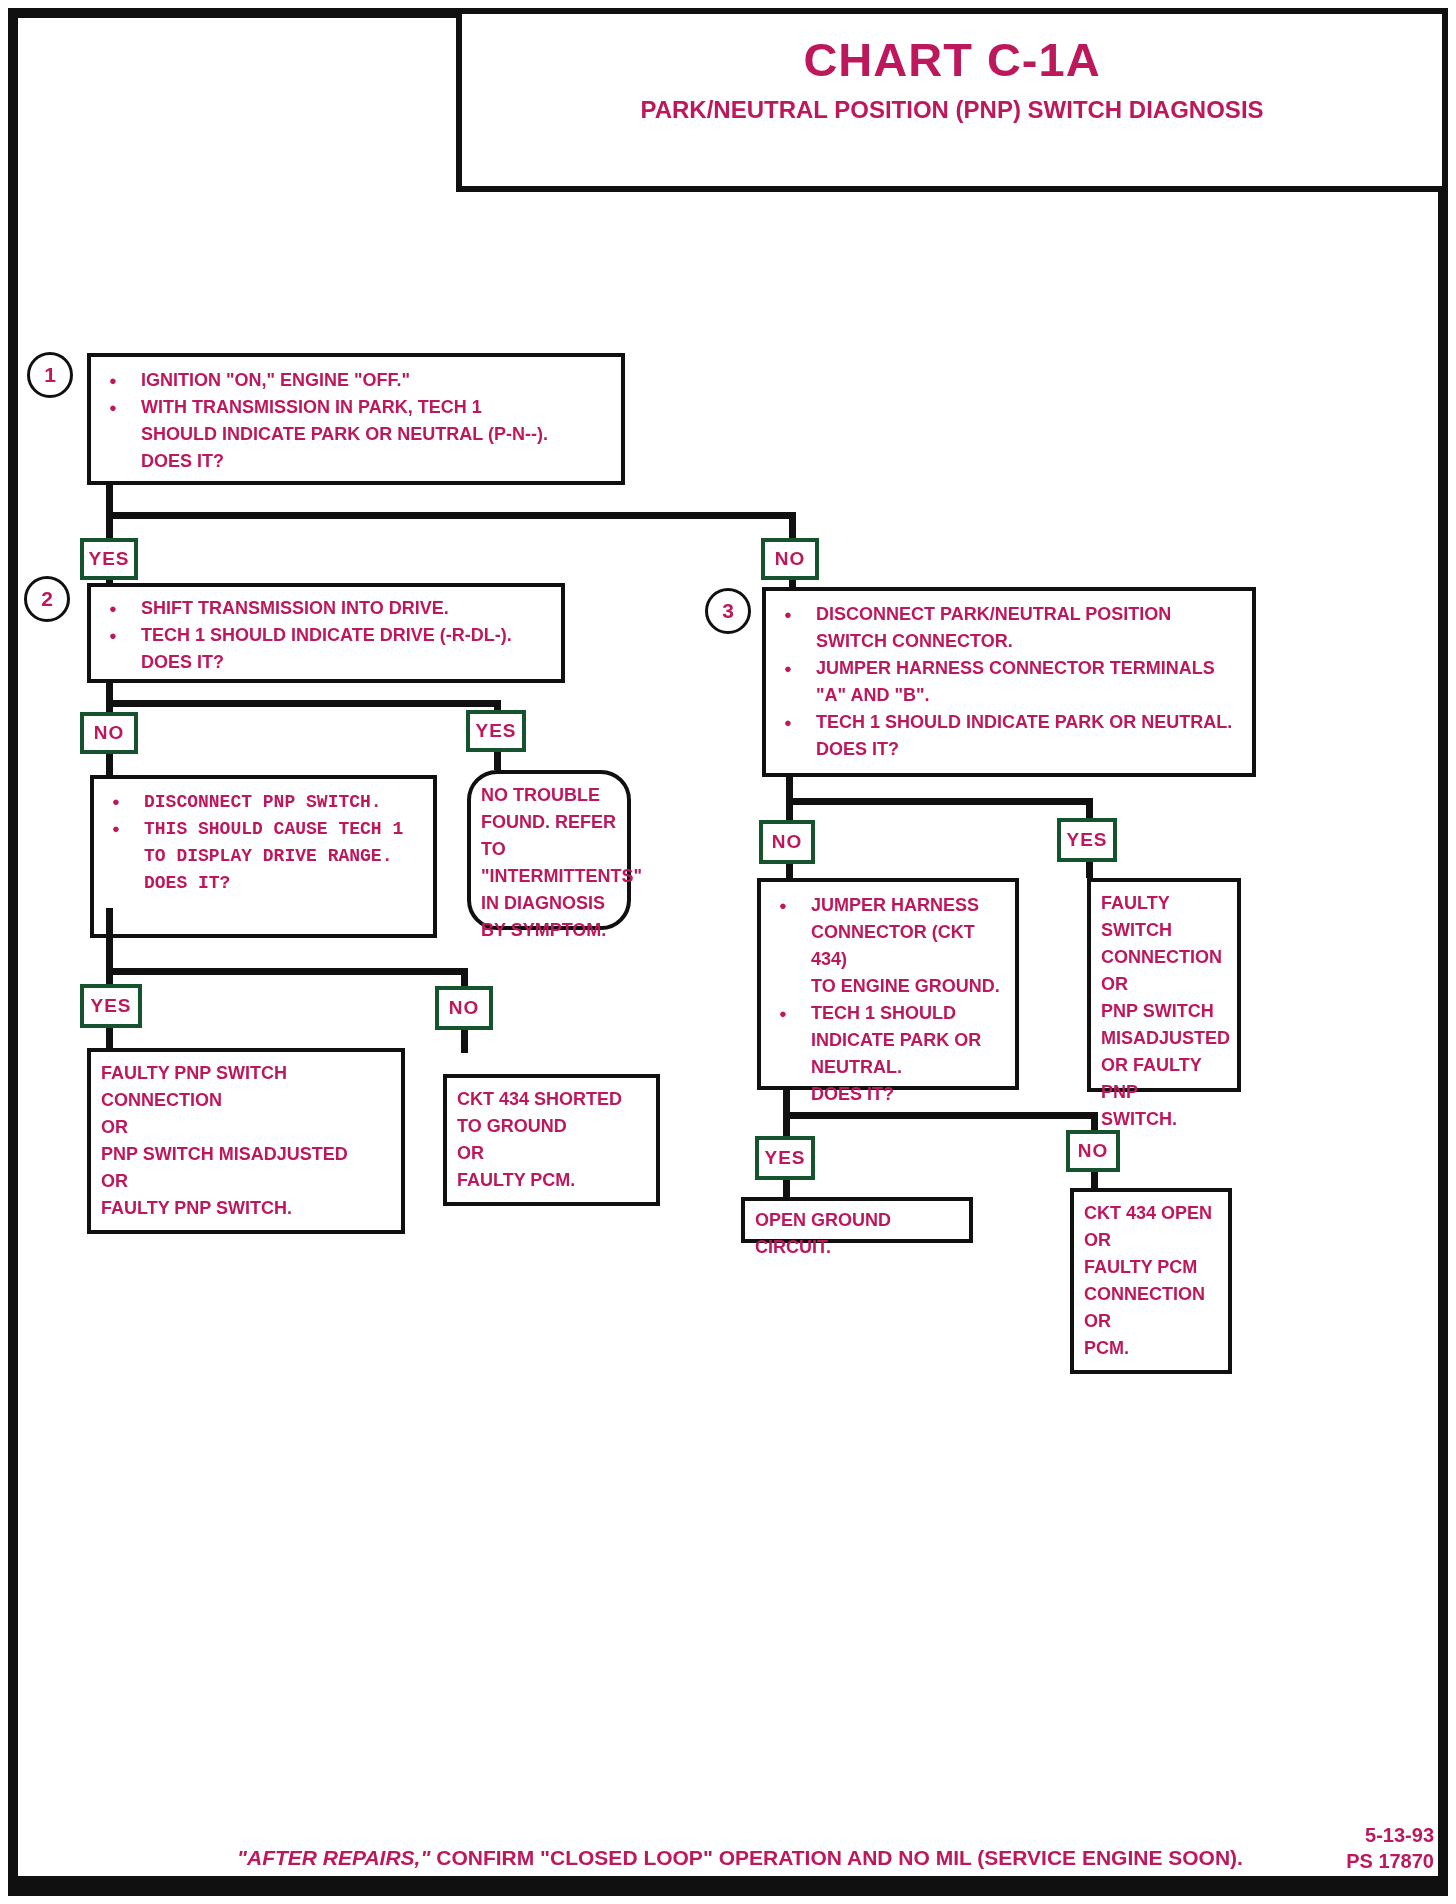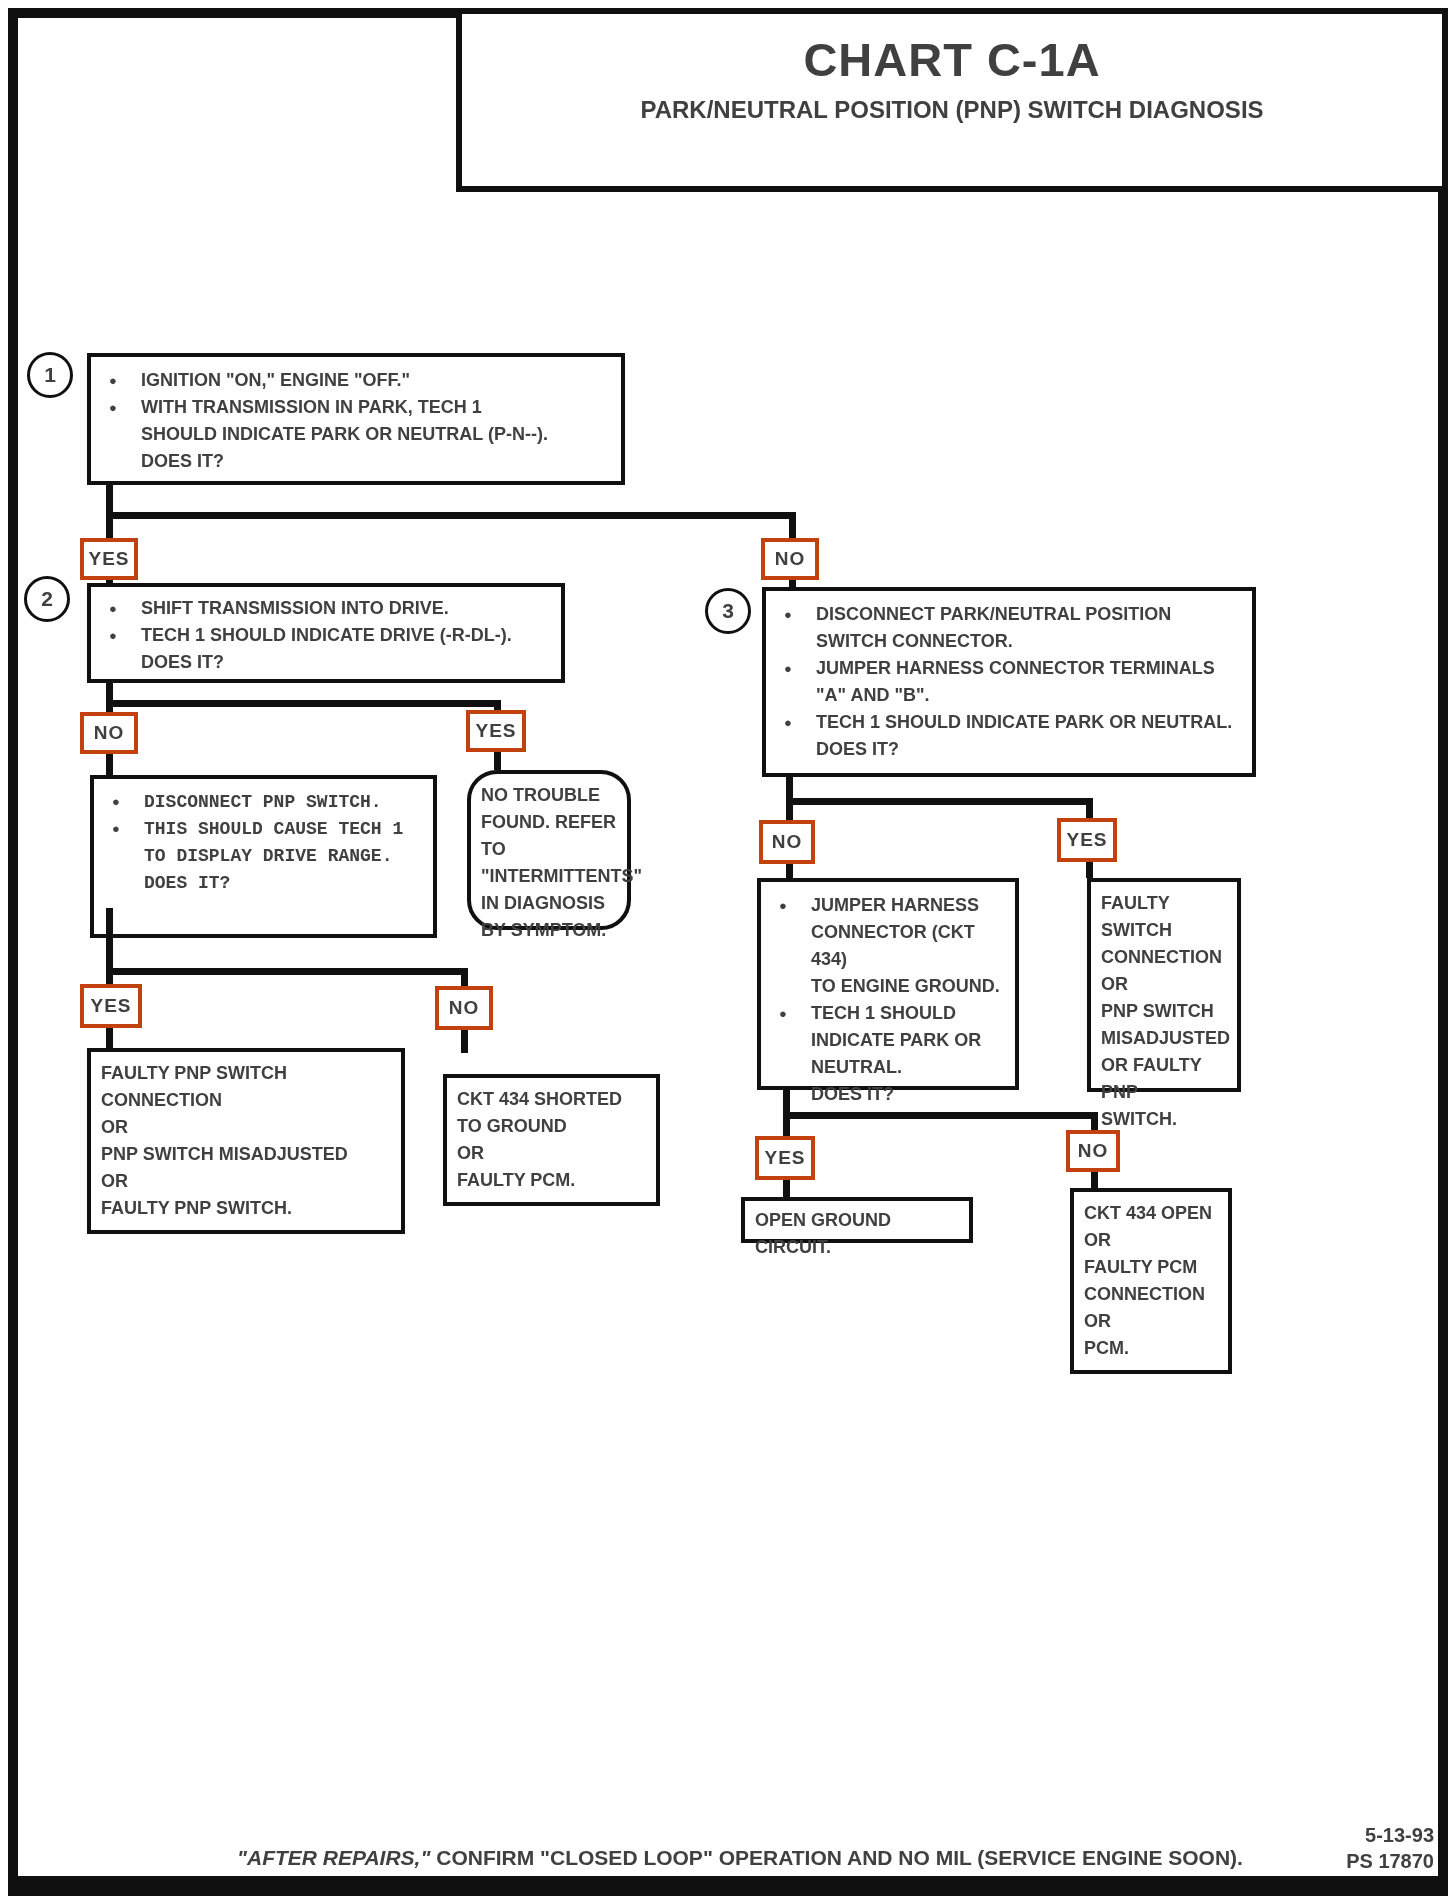--- a/index.html
+++ b/index.html
@@ -1,26 +1,26 @@
 <!DOCTYPE html>
 <html><head>
 <meta charset="utf-8">
 <style>
   html,body{margin:0;padding:0;background:#e8e8e8;}
   .page{position:relative;width:1456px;height:1904px;background:#ffffff;
-        font-family:"Liberation Sans",sans-serif;color:#404040;overflow:hidden;}
+        font-family:"Liberation Sans",sans-serif;color:#be185d;overflow:hidden;}
   .frame{position:absolute;left:8px;top:8px;width:1440px;height:1888px;
          box-sizing:border-box;border:10px solid #101010;border-bottom-width:20px;}
   .tbox{position:absolute;box-sizing:border-box;border:6px solid #101010;background:#fff;}
   .title{position:absolute;text-align:center;font-weight:bold;letter-spacing:1px;}
   .node{position:absolute;box-sizing:border-box;border:4px solid #101010;background:#fff;padding:10px 6px;}
   .bi{position:relative;padding-left:44px;font-weight:bold;font-size:18px;line-height:27px;white-space:pre-line;}
   .bi::before{content:"\25CF";position:absolute;left:12px;top:0;font-size:13px;line-height:27px;}
   .plain{font-weight:bold;font-size:18px;line-height:27px;white-space:pre-line;padding:0 2px;}
-  .tag{position:absolute;box-sizing:border-box;border:4px solid #c2410c;background:#fff;
+  .tag{position:absolute;box-sizing:border-box;border:4px solid #14532d;background:#fff;
        font-weight:bold;font-size:19px;display:flex;align-items:center;justify-content:center;letter-spacing:1px;text-align:right;}
   .circ{position:absolute;box-sizing:border-box;width:46px;height:46px;border:3px solid #101010;border-radius:50%;
         background:#fff;font-weight:bold;font-size:21px;display:flex;align-items:center;justify-content:center;}
   .ln{position:absolute;background:#101010;}
   .footer-note{position:absolute;left:180px;top:1846px;width:1120px;text-align:center;
                font-weight:bold;font-size:21px;}
   .footer-note .it{font-style:italic;}
   .footer-id{position:absolute;left:1306px;top:1822px;width:128px;text-align:right;
              font-weight:bold;font-size:20px;line-height:26px;}
 </style>

